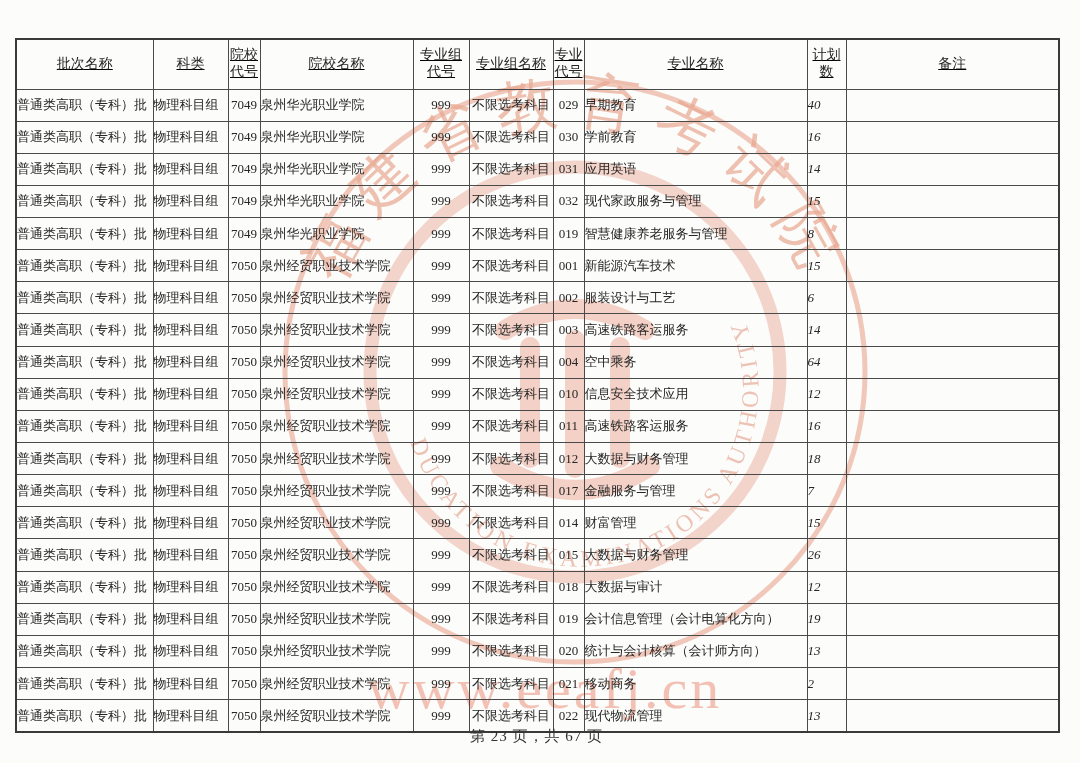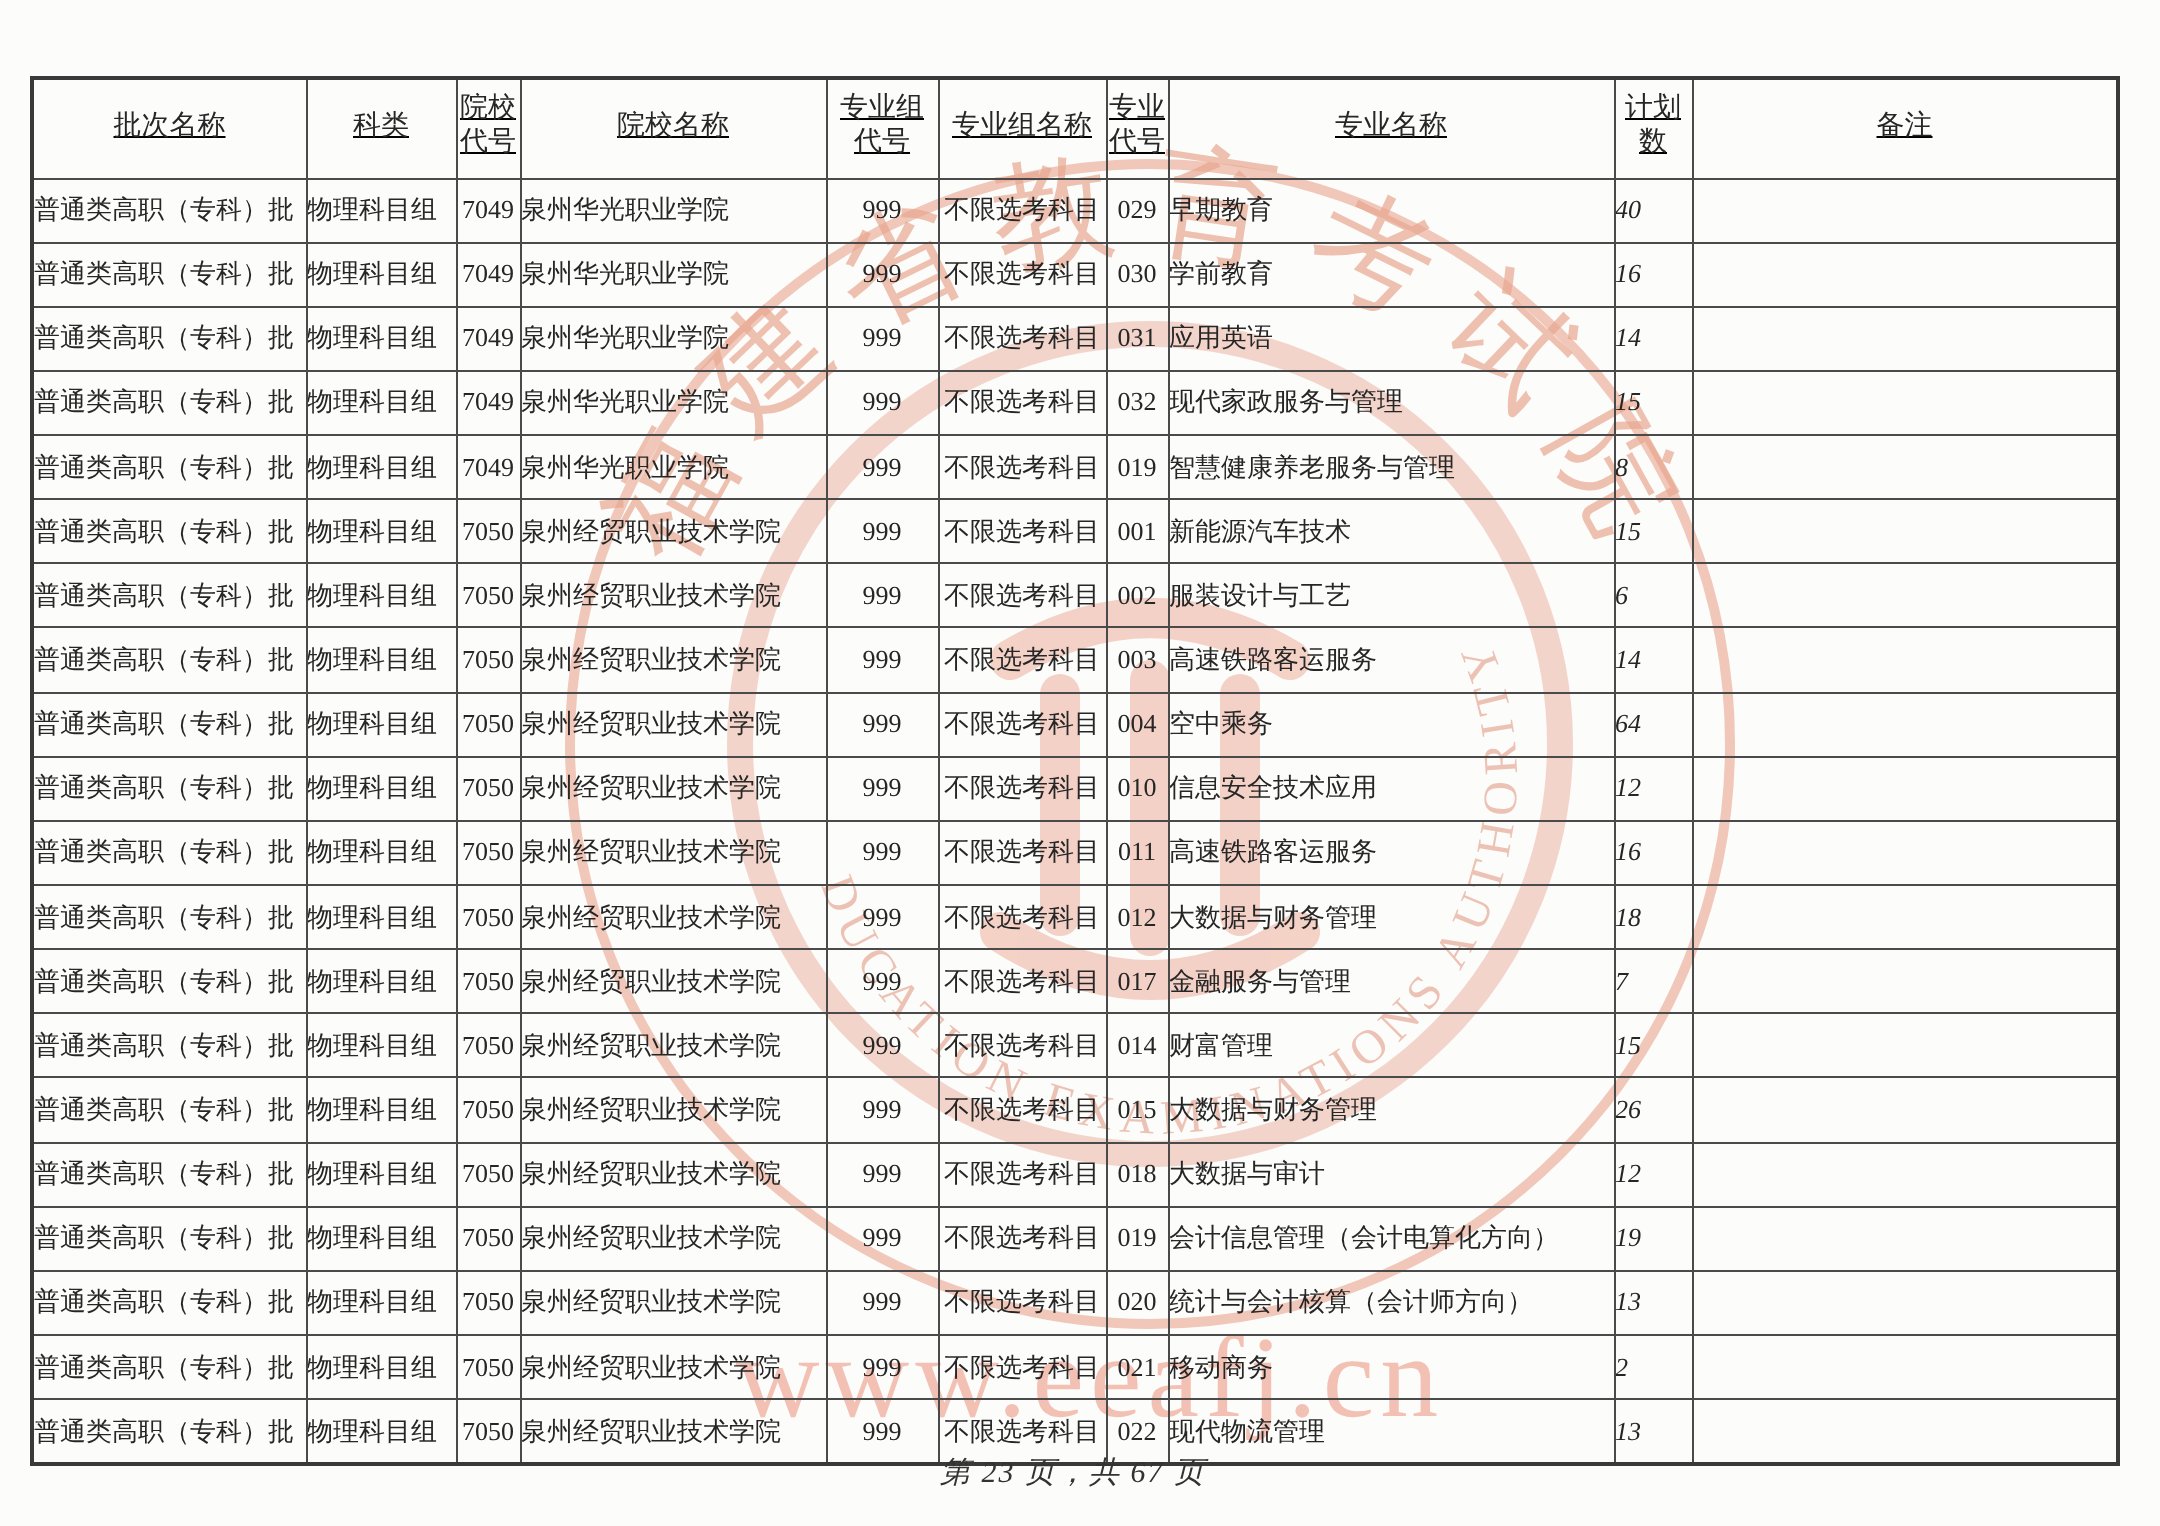--- a/index.html
+++ b/index.html
@@ -56,21 +56,20 @@
   td.al-right  { padding-right: 5px; font-style: italic; }
   th.hal-left  { text-align: left;  padding-left: 4px; }
   .page-footer {
     position: absolute;
     left: 15px; top: 727px;
     width: 1043px;
     text-align: center;
     font-size: 15px;
     color: #333;
     letter-spacing: 1px;
-    font-style: italic;
   }
 </style>
 </head>
 <body>
 
 <div class="page">
 
   <svg class="watermark" viewBox="0 0 1080 763" xmlns="http://www.w3.org/2000/svg" aria-hidden="true">
     <defs>
       <path id="cnArc" d="M 340 287 A 250 250 0 0 1 810 287" fill="none"></path>

